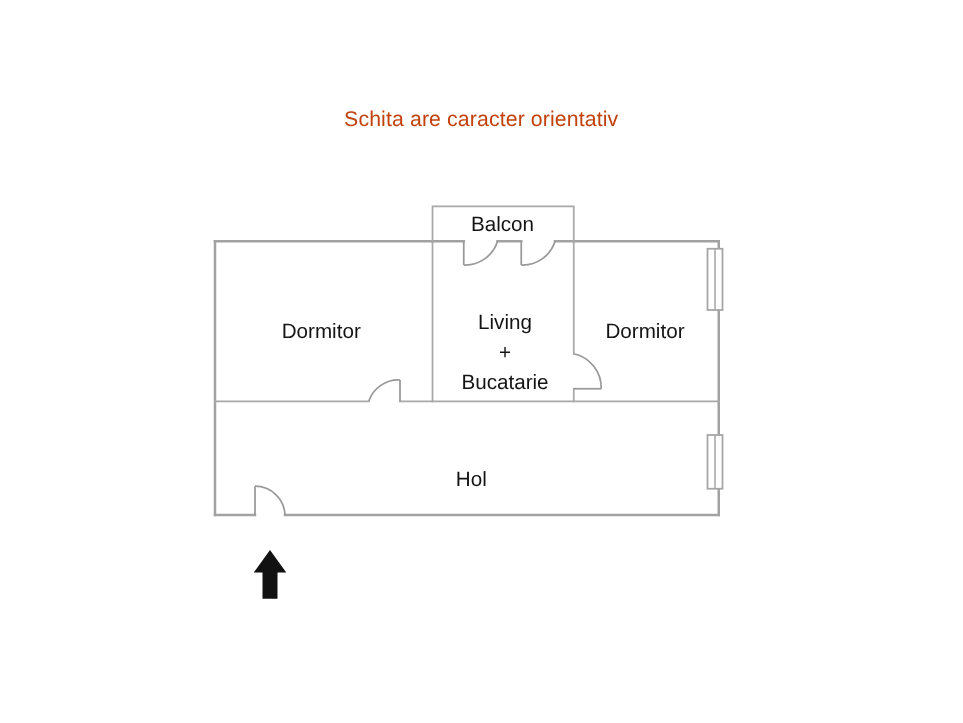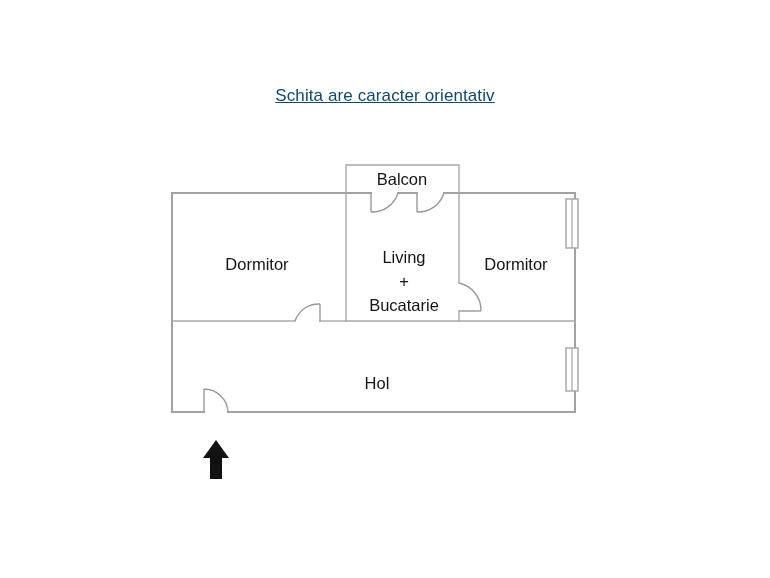--- a/index.html
+++ b/index.html
@@ -21,23 +21,22 @@
     background: #ffffff;
   }
   #plan-title {
     position: absolute;
     left: 0;
     top: 86px;
     width: 770px;
     text-align: center;
     font-size: 17px;
     letter-spacing: 0.1px;
-    color: #0c4a6e;
+    color: #c2410c;
     white-space: nowrap;
-    text-decoration: underline;
   }
   #floorplan-svg {
     position: absolute;
     left: 0;
     top: 0;
   }
   .room-label {
     font-family: "Liberation Sans", sans-serif;
     font-size: 16.5px;
     fill: #141414;

